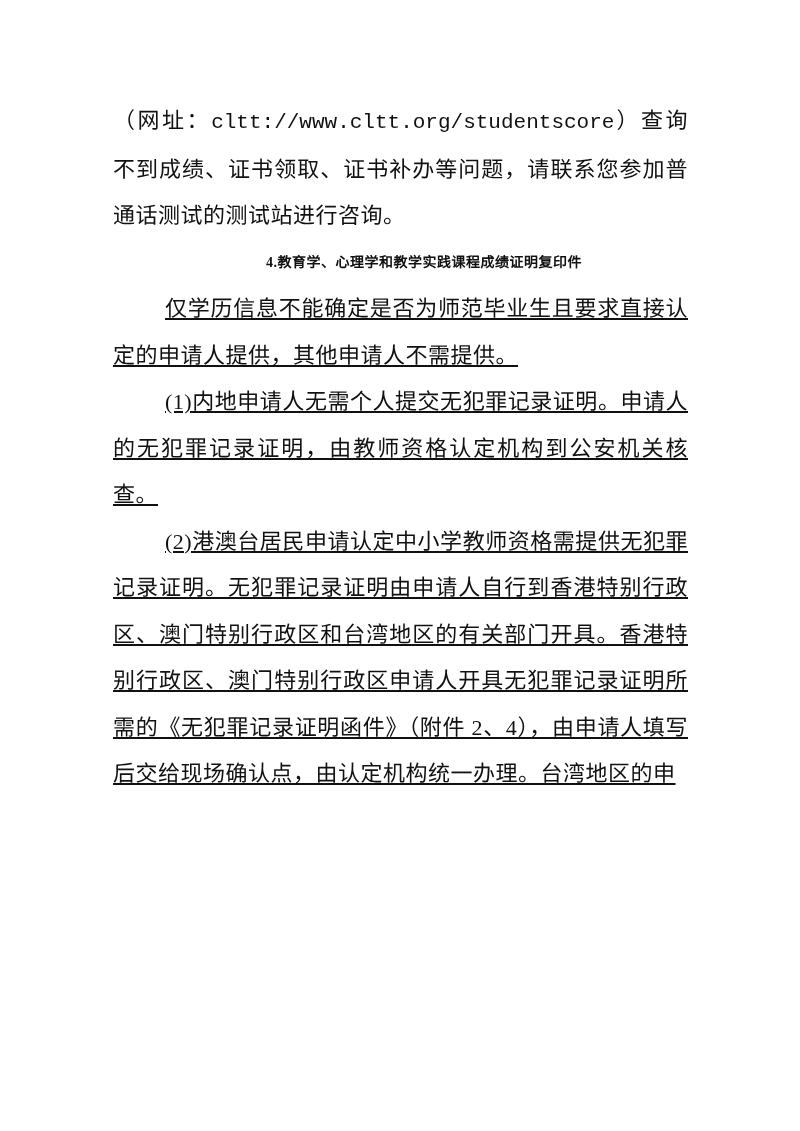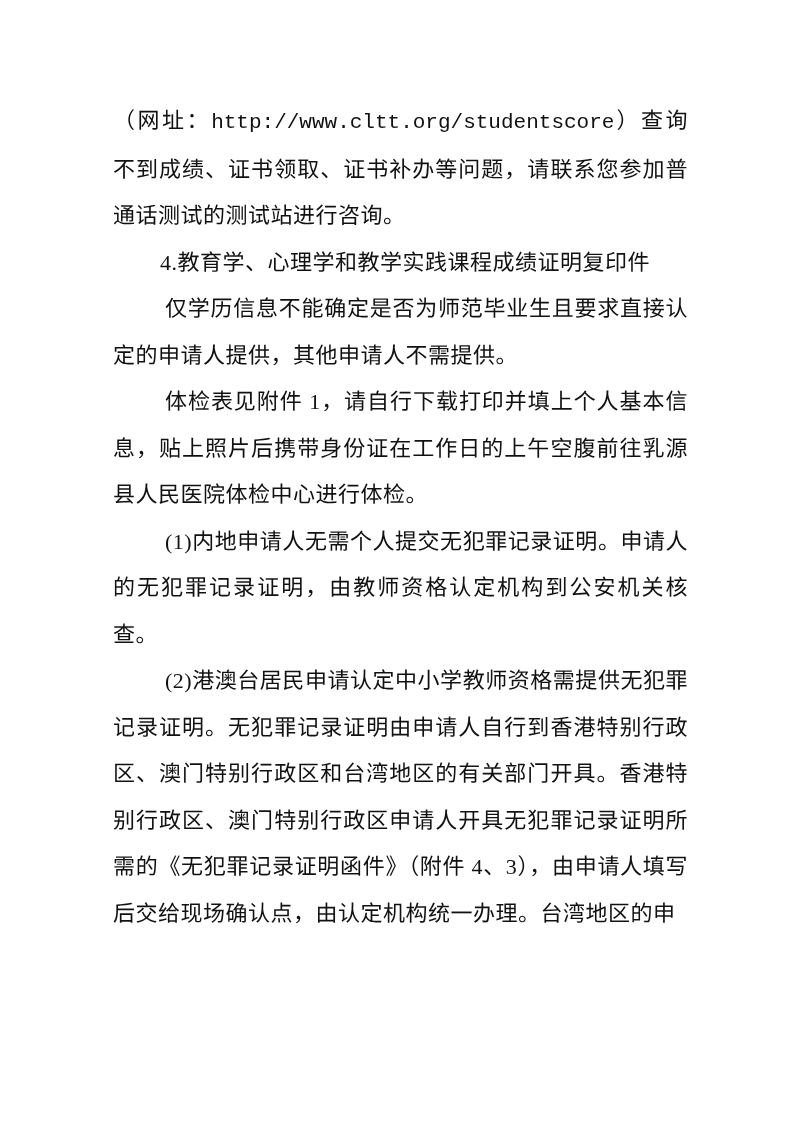--- a/index.html
+++ b/index.html
@@ -23,50 +23,50 @@
     font-size: 22px;
     line-height: 46.5px;
   }
   .para {
     margin: 0;
     text-align: justify;
     letter-spacing: 0.5px;
   }
   .para.indent {
     text-indent: 52px;
+    text-decoration: underline;
   }
   .heading {
     margin: 0;
-    font-size: 22px;
-    font-weight: normal;
+    font-size: 14px;
+    font-weight: bold;
     text-indent: 47px;
-    text-align: left;
+    text-align: center;
     letter-spacing: 0.5px;
   }
   .heading.extra-space {
     margin-top: 8px;
   }
   .url {
     font-family: "Liberation Mono", "DejaVu Sans Mono", monospace;
     font-size: 21px;
     letter-spacing: 0;
   }
 </style>
 </head>
 <body>
 
 <div class="page">
 
-  <p class="para"><span>（网址：</span><span class="url">http://www.cltt.org/studentscore</span><span>）查询不到成绩、证书领取、证书补办等问题，请联系您参加普通话测试的测试站进行咨询。</span></p>
+  <p class="para"><span>（网址：</span><span class="url">cltt://www.cltt.org/studentscore</span><span>）查询不到成绩、证书领取、证书补办等问题，请联系您参加普通话测试的测试站进行咨询。</span></p>
 
   <p class="heading">4.教育学、心理学和教学实践课程成绩证明复印件</p>
 
   <p class="para indent">仅学历信息不能确定是否为师范毕业生且要求直接认定的申请人提供，其他申请人不需提供。</p>
 
 
-  <p class="para indent">体检表见附件 1，请自行下载打印并填上个人基本信息，贴上照片后携带身份证在工作日的上午空腹前往乳源县人民医院体检中心进行体检。</p>
 
 
   <p class="para indent">(1)内地申请人无需个人提交无犯罪记录证明。申请人的无犯罪记录证明，由教师资格认定机构到公安机关核查。</p>
 
-  <p class="para indent">(2)港澳台居民申请认定中小学教师资格需提供无犯罪记录证明。无犯罪记录证明由申请人自行到香港特别行政区、澳门特别行政区和台湾地区的有关部门开具。香港特别行政区、澳门特别行政区申请人开具无犯罪记录证明所需的《无犯罪记录证明函件》（附件 4、3），由申请人填写后交给现场确认点，由认定机构统一办理。台湾地区的申</p>
+  <p class="para indent">(2)港澳台居民申请认定中小学教师资格需提供无犯罪记录证明。无犯罪记录证明由申请人自行到香港特别行政区、澳门特别行政区和台湾地区的有关部门开具。香港特别行政区、澳门特别行政区申请人开具无犯罪记录证明所需的《无犯罪记录证明函件》（附件 2、4），由申请人填写后交给现场确认点，由认定机构统一办理。台湾地区的申</p>
 
 </div>
 
 </body></html>

